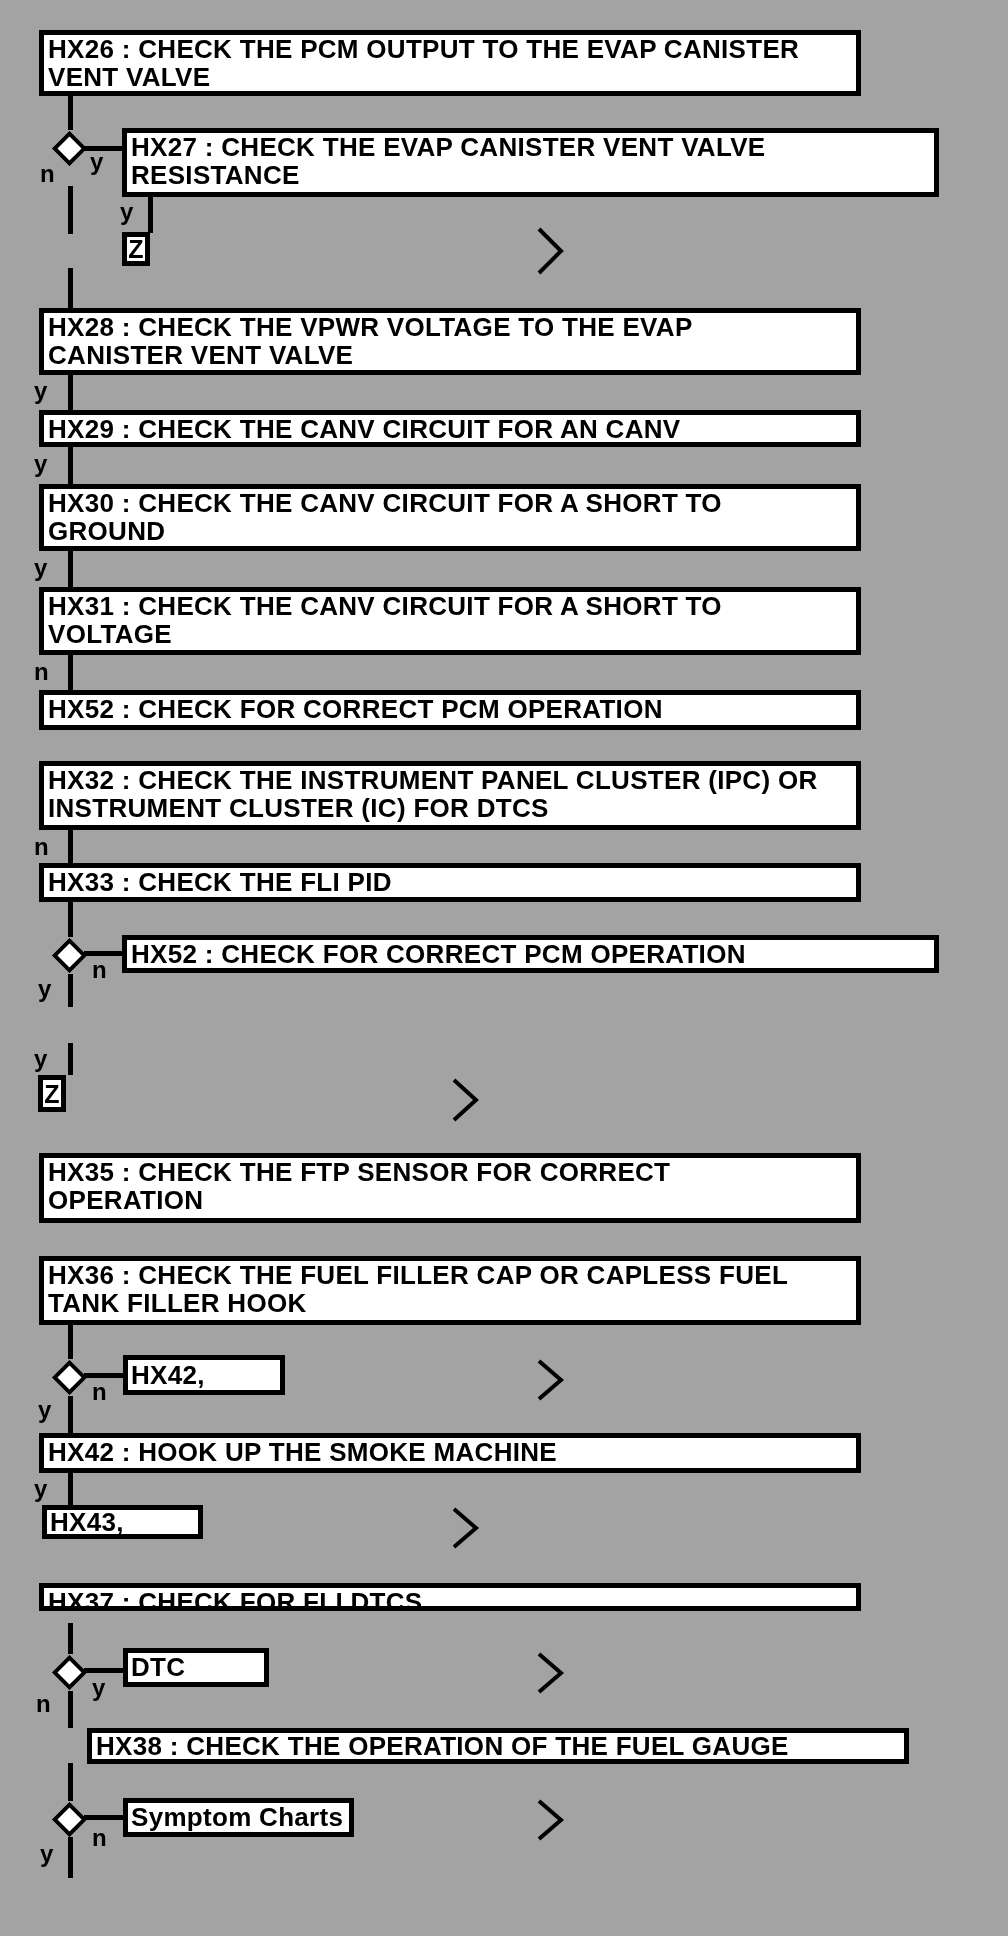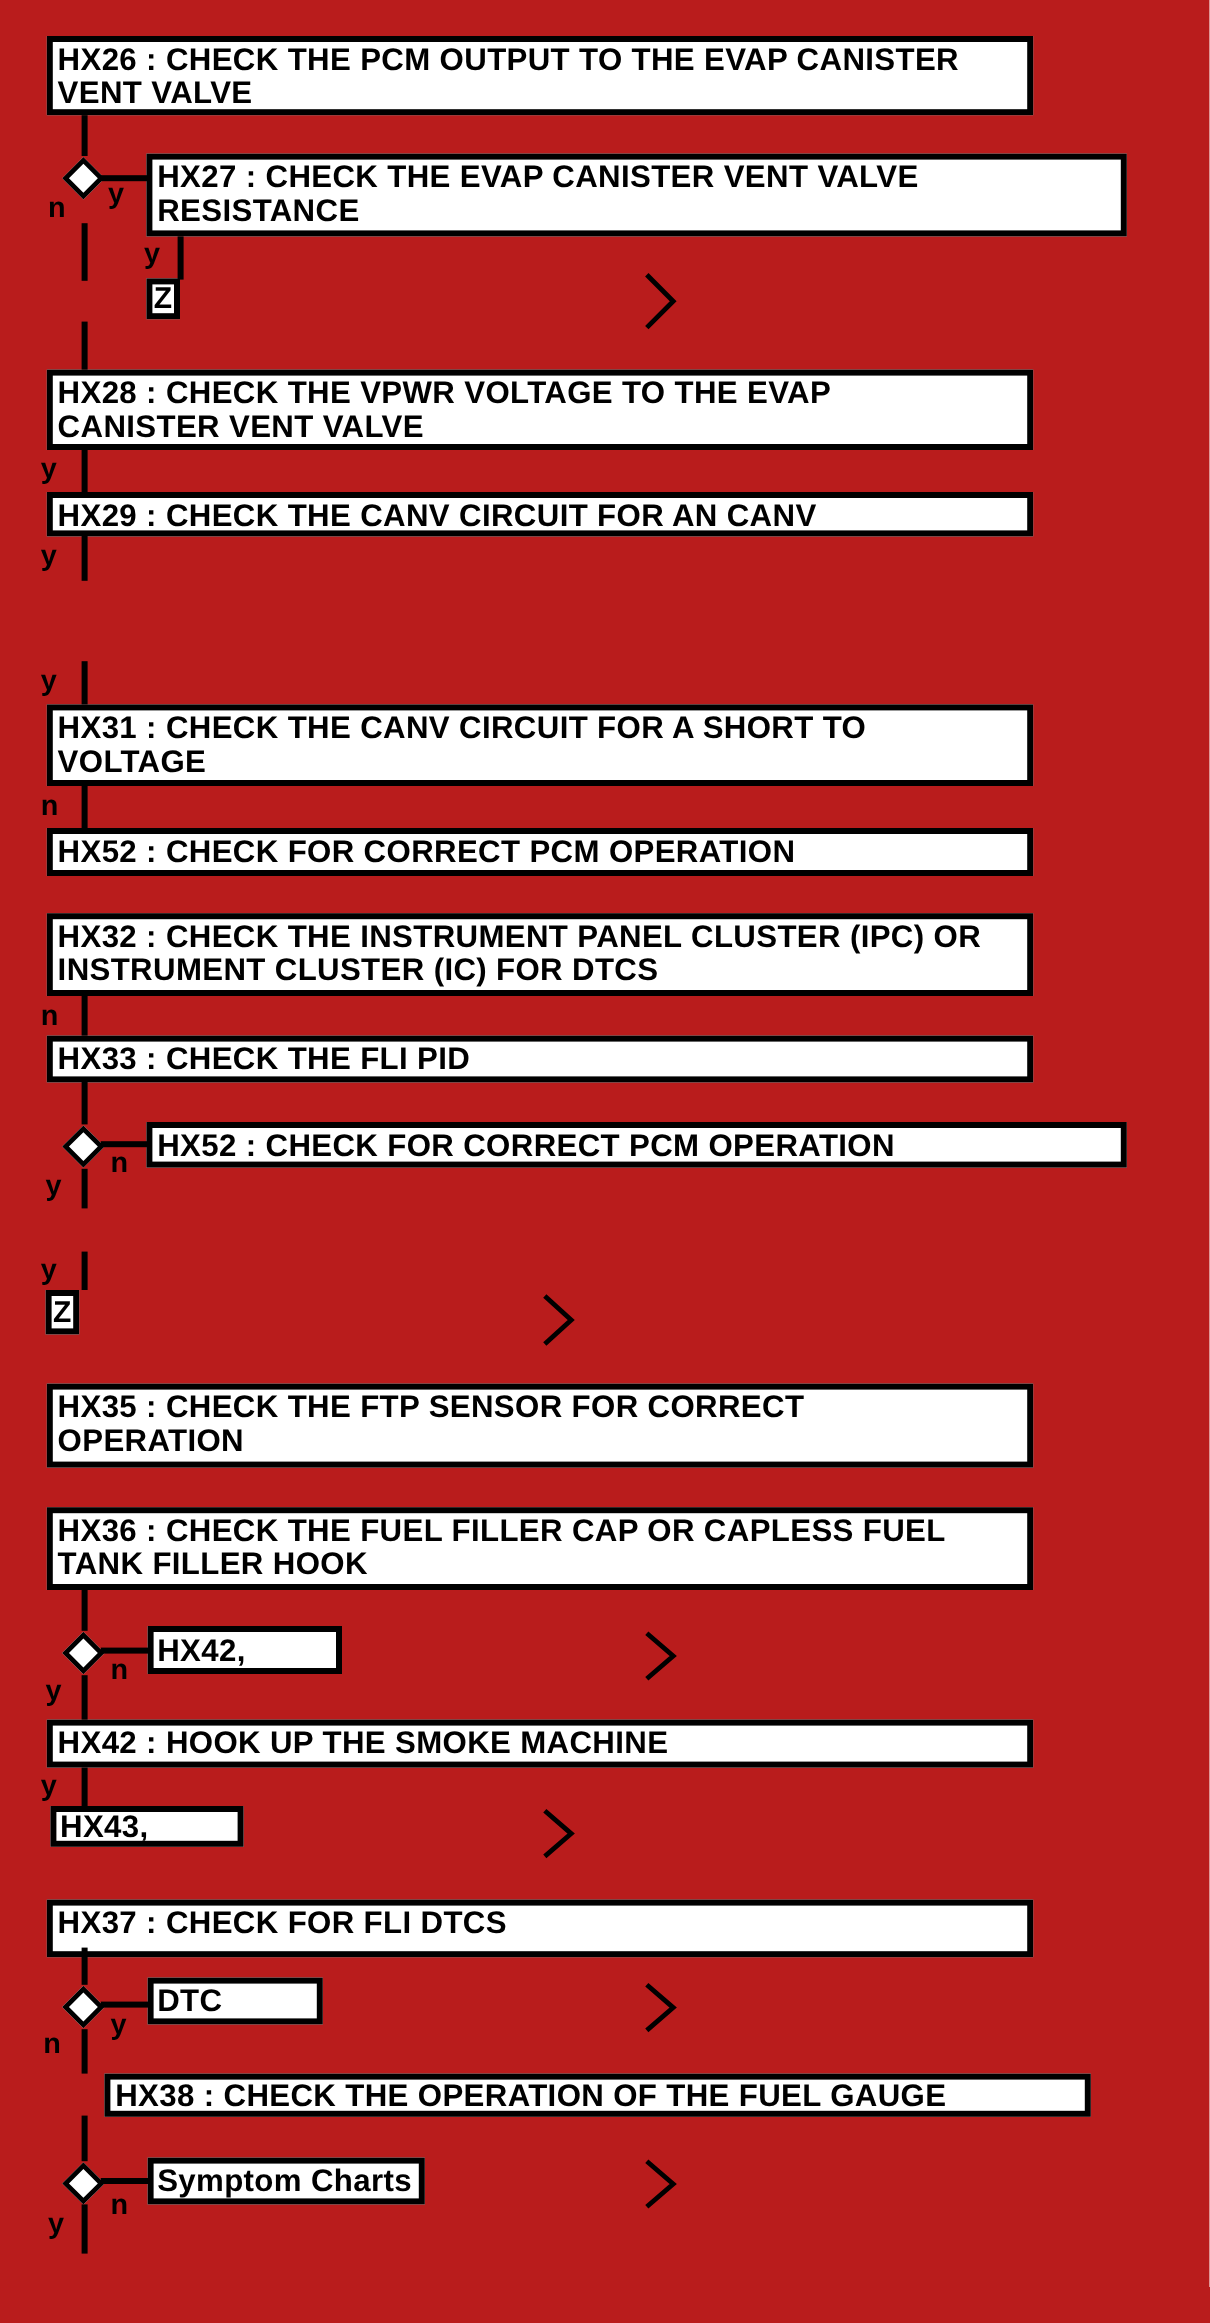--- a/index.html
+++ b/index.html
@@ -1,20 +1,20 @@
 <!DOCTYPE html>
 <html><head>
 <meta charset="utf-8">
 <style>
   html,body{margin:0;padding:0;background:#ffffff;}
   #canvas{
     position:relative;
     width:1008px;
     height:1936px;
-    background:#b91c1c;
+    background:#a3a3a3;
     font-family:"Liberation Sans","DejaVu Sans",sans-serif;
     color:#000;
     overflow:hidden;
   }
   .box{
     position:absolute;
     box-sizing:border-box;
     border:5px solid #000;
     background:#fff;
     font-weight:bold;
@@ -69,36 +69,38 @@
 <div id="canvas">
 
   <div class="box" style="left:39px;top:30px;width:822px;height:66px;">HX26 : CHECK THE PCM OUTPUT TO THE EVAP CANISTER
 VENT VALVE</div>
   <div class="box" style="left:122px;top:128px;width:817px;height:69px;">HX27 : CHECK THE EVAP CANISTER VENT VALVE
 RESISTANCE</div>
   <div class="box term" style="left:122px;top:232px;width:28px;height:34px;">Z</div>
   <div class="box" style="left:39px;top:308px;width:822px;height:67px;">HX28 : CHECK THE VPWR VOLTAGE TO THE EVAP
 CANISTER VENT VALVE</div>
   <div class="box" style="left:39px;top:410px;width:822px;height:37px;">HX29 : CHECK THE CANV CIRCUIT FOR AN CANV</div>
+  <div class="box" style="left:39px;top:484px;width:822px;height:67px;">HX30 : CHECK THE CANV CIRCUIT FOR A SHORT TO
+GROUND</div>
   <div class="box" style="left:39px;top:587px;width:822px;height:68px;">HX31 : CHECK THE CANV CIRCUIT FOR A SHORT TO
 VOLTAGE</div>
   <div class="box" style="left:39px;top:690px;width:822px;height:40px;">HX52 : CHECK FOR CORRECT PCM OPERATION</div>
   <div class="box" style="left:39px;top:761px;width:822px;height:69px;">HX32 : CHECK THE INSTRUMENT PANEL CLUSTER (IPC) OR
 INSTRUMENT CLUSTER (IC) FOR DTCS</div>
   <div class="box" style="left:39px;top:863px;width:822px;height:39px;">HX33 : CHECK THE FLI PID</div>
   <div class="box" style="left:122px;top:935px;width:817px;height:38px;">HX52 : CHECK FOR CORRECT PCM OPERATION</div>
   <div class="box term" style="left:38px;top:1075px;width:28px;height:37px;line-height:28px;">Z</div>
   <div class="box" style="left:39px;top:1153px;width:822px;height:70px;">HX35 : CHECK THE FTP SENSOR FOR CORRECT
 OPERATION</div>
   <div class="box" style="left:39px;top:1256px;width:822px;height:69px;">HX36 : CHECK THE FUEL FILLER CAP OR CAPLESS FUEL
 TANK FILLER HOOK</div>
   <div class="box ref" style="left:123px;top:1355px;width:162px;height:40px;line-height:30px;">HX42, HX37</div>
   <div class="box" style="left:39px;top:1433px;width:822px;height:40px;">HX42 : HOOK UP THE SMOKE MACHINE</div>
   <div class="box ref" style="left:42px;top:1505px;width:161px;height:34px;line-height:24px;">HX43, HX44</div>
-  <div class="box" style="left:39px;top:1583px;width:822px;height:48px;">HX37 : CHECK FOR FLI DTCS</div>
+  <div class="box" style="left:39px;top:1583px;width:822px;height:28px;">HX37 : CHECK FOR FLI DTCS</div>
   <div class="box ref" style="left:123px;top:1648px;width:146px;height:39px;line-height:29px;">DTC Index</div>
   <div class="box" style="left:39px;top:1728px;width:822px;height:36px;line-height:26px;margin-left:48px;">HX38 : CHECK THE OPERATION OF THE FUEL GAUGE</div>
   <div class="box ref" style="left:123px;top:1798px;width:231px;height:39px;line-height:29px;">Symptom Charts</div>
 
   <div class="diamond" style="left:57px;top:136px;"></div>
   <div class="diamond" style="left:57px;top:943px;"></div>
   <div class="diamond" style="left:57px;top:1365px;"></div>
   <div class="diamond" style="left:57px;top:1660px;"></div>
   <div class="diamond" style="left:57px;top:1807px;"></div>
 

